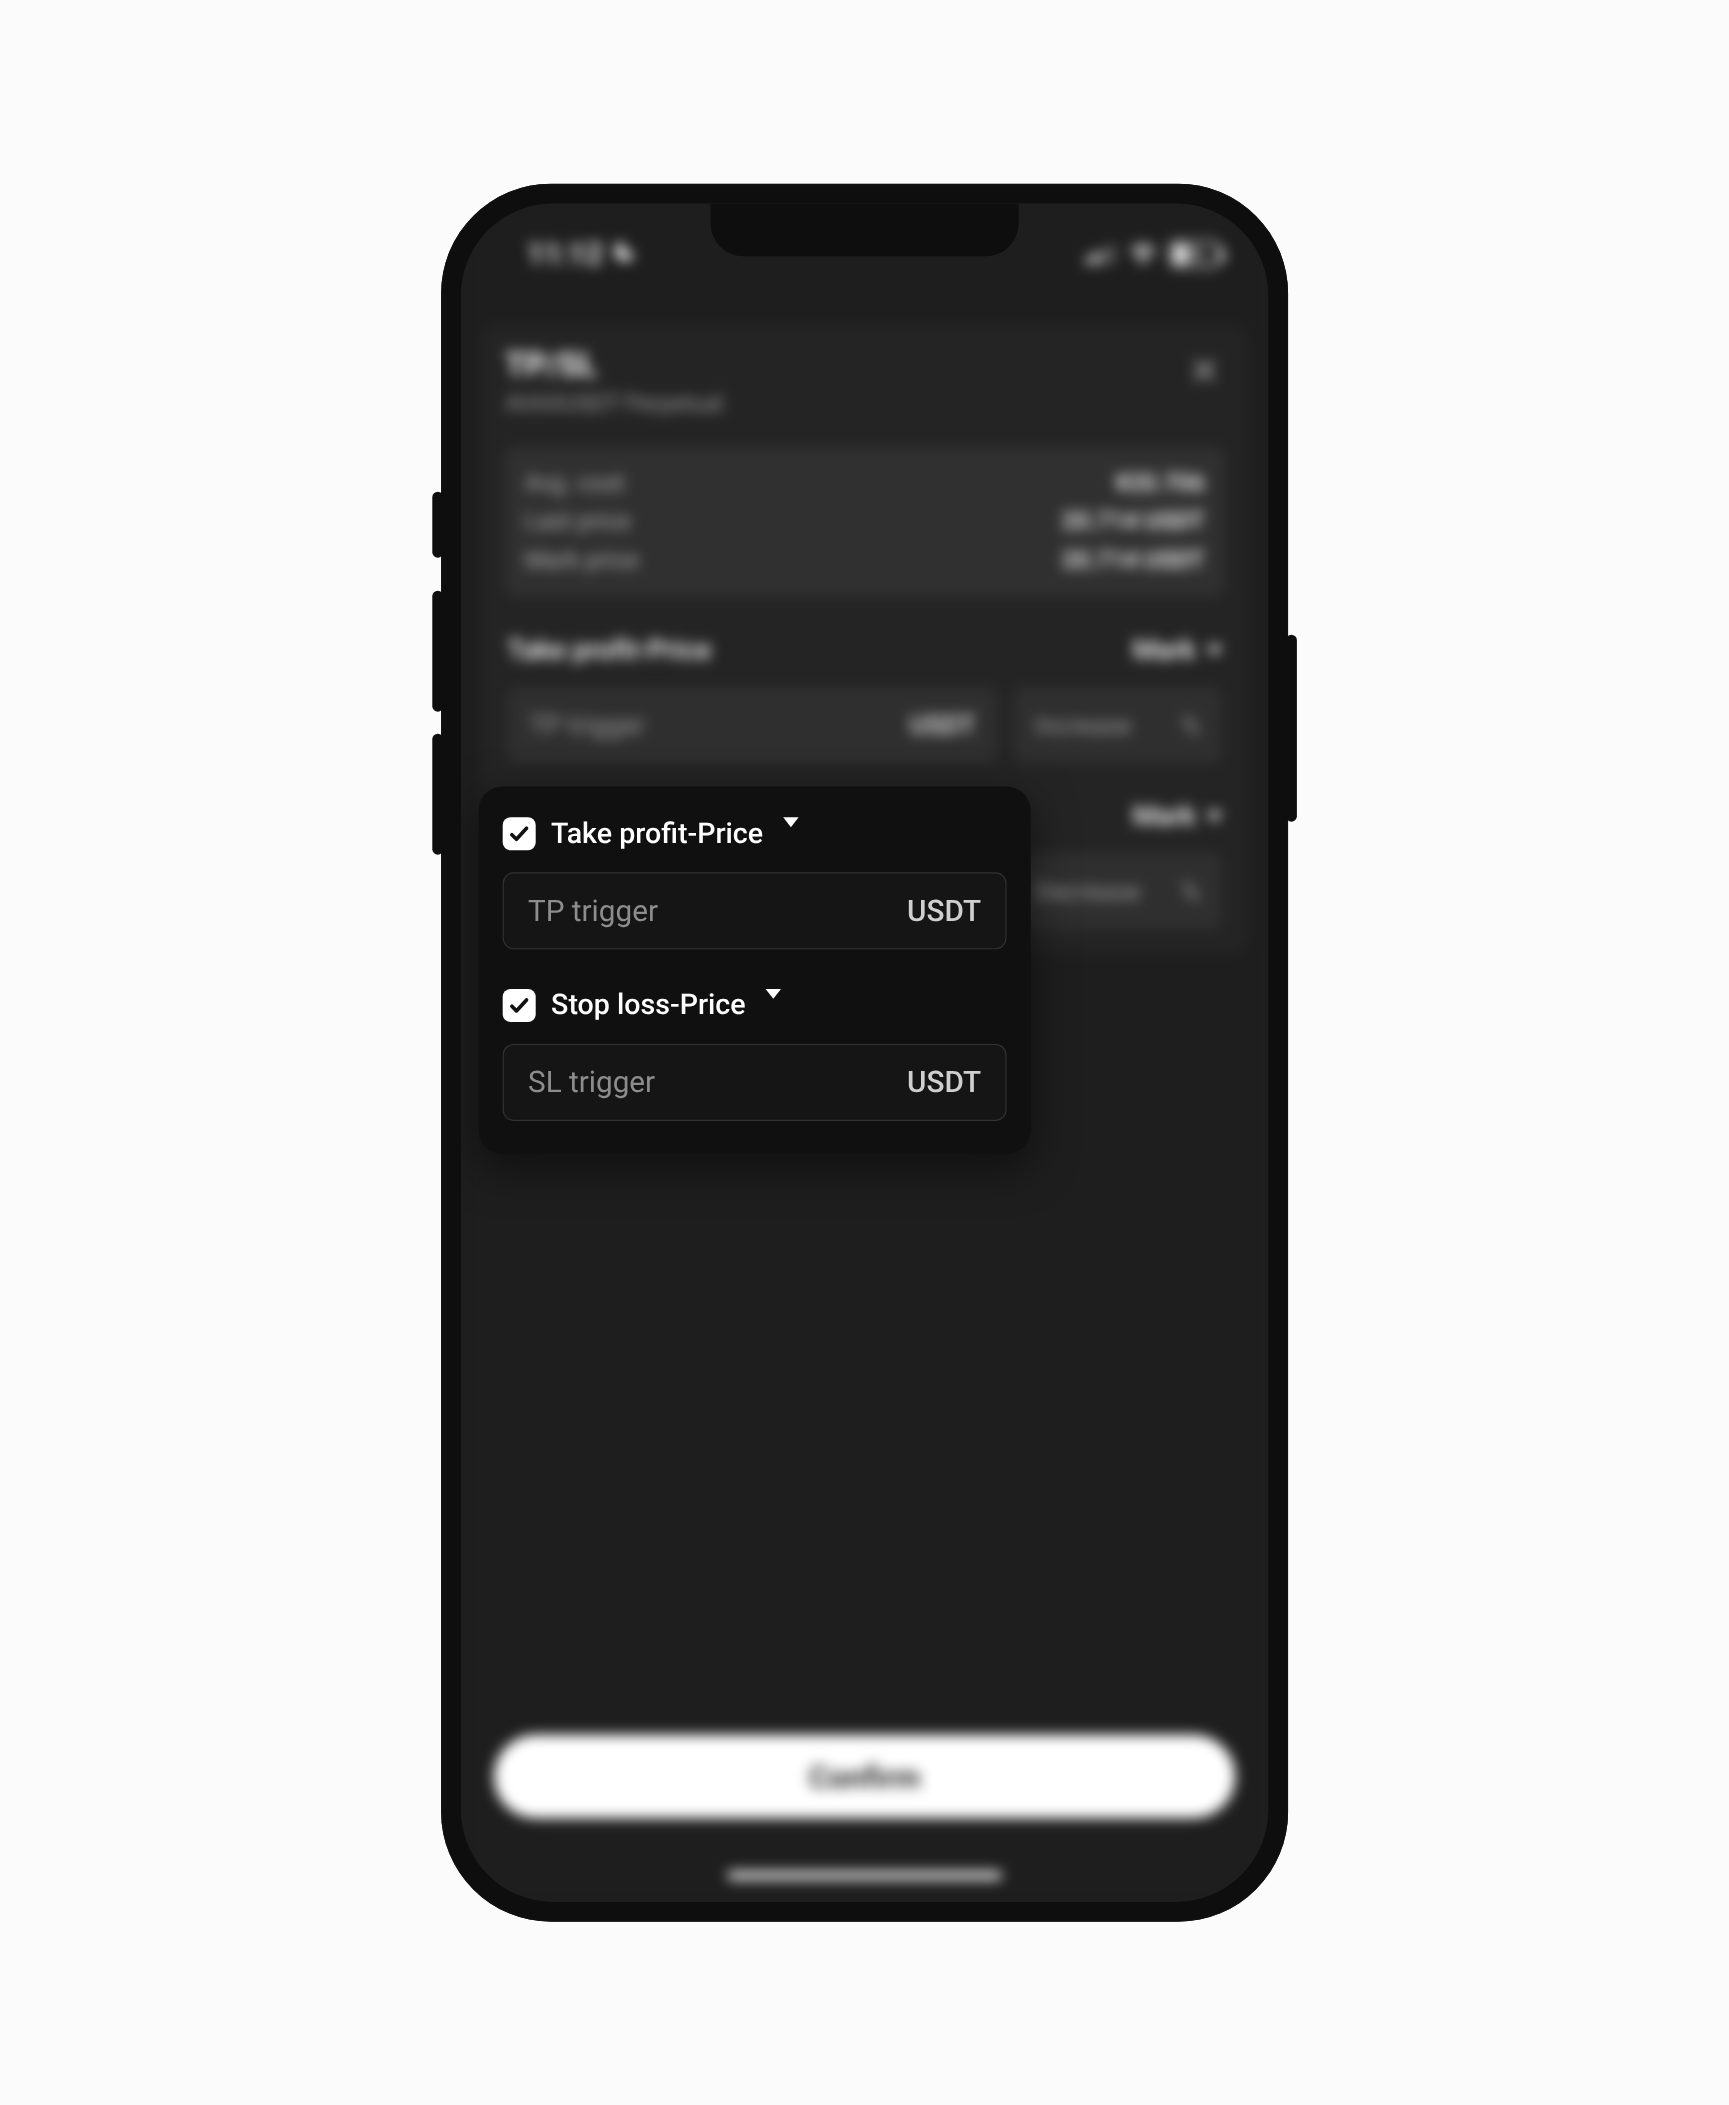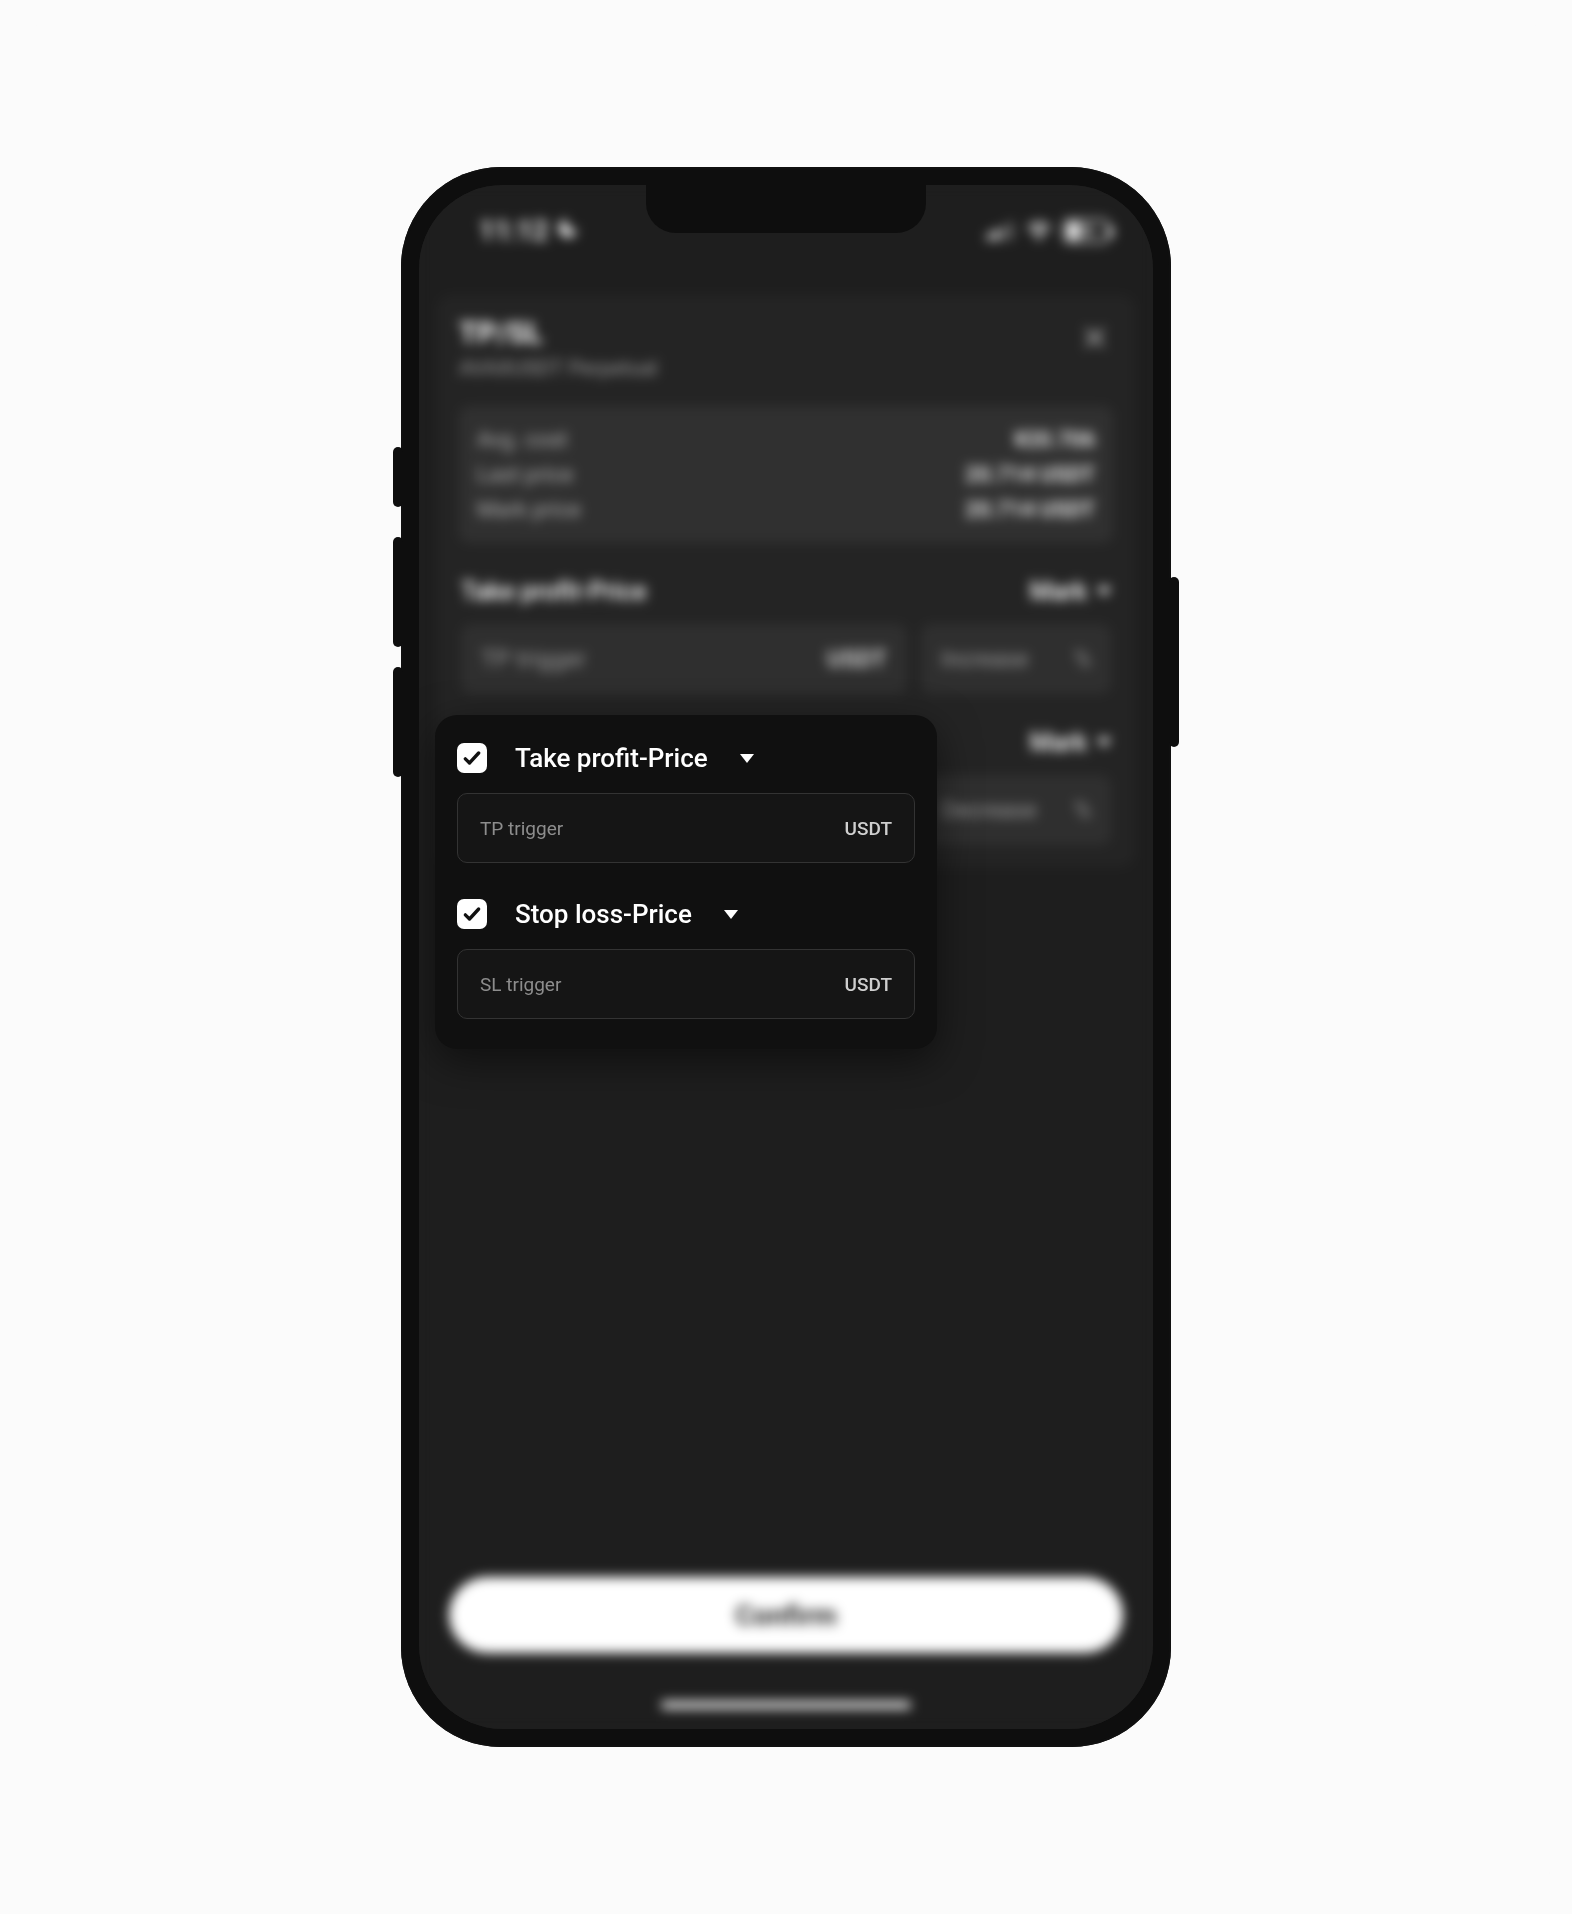--- a/index.html
+++ b/index.html
@@ -194,22 +194,22 @@
     width: 502px;
     background: #101010;
     border-radius: 22px;
     padding: 28px 22px 30px 22px;
     box-shadow: 0 12px 40px rgba(0,0,0,0.5);
     z-index: 20;
     color: #fff;
   }
   .pop-row-head {
     display: flex;
-    align-items: center;
-    gap: 28px;
+    align-items: flex-start;
+    gap: 14px;
     font-size: 26px;
     font-weight: 500;
   }
   .checkbox {
     width: 30px; height: 30px;
     background: #fff;
     border-radius: 7px;
     display: flex;
     align-items: center;
     justify-content: center;
@@ -225,21 +225,21 @@
   .pop-input {
     margin-top: 20px;
     height: 70px;
     border: 1px solid #333;
     border-radius: 10px;
     background: #151515;
     display: flex;
     align-items: center;
     justify-content: space-between;
     padding: 0 22px;
-    font-size: 19px;
+    font-size: 27px;
     color: #8d8d8d;
   }
   .pop-input .unit { color: #cfcfcf; font-weight: 500; text-align: right; }
   .pop-gap { height: 36px; }
 </style>
 </head>
 <body>
 
 <div class="outer-card">
   <div class="phone-frame">

